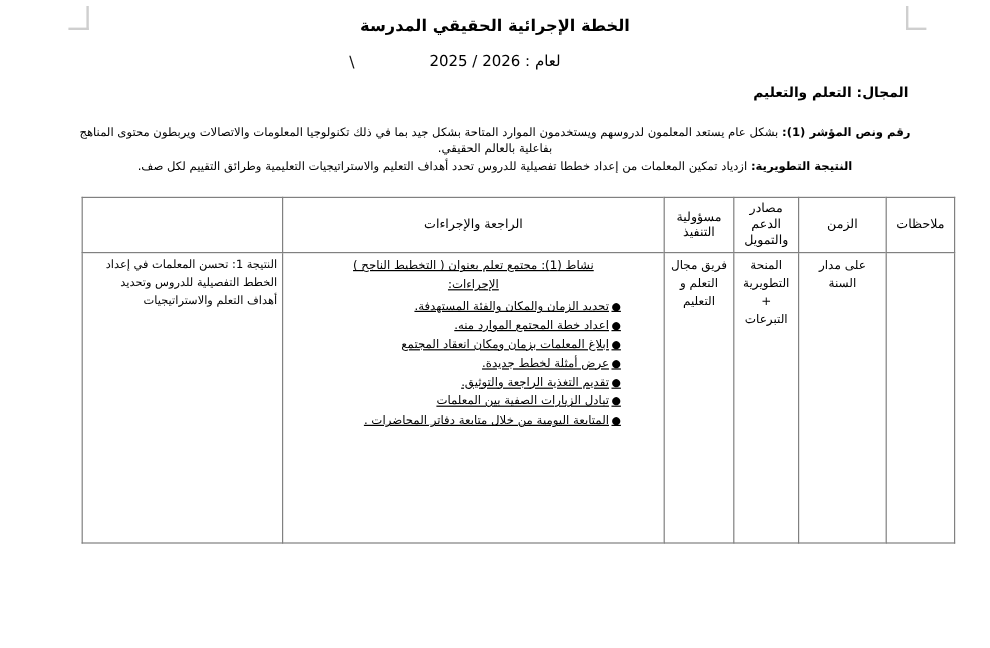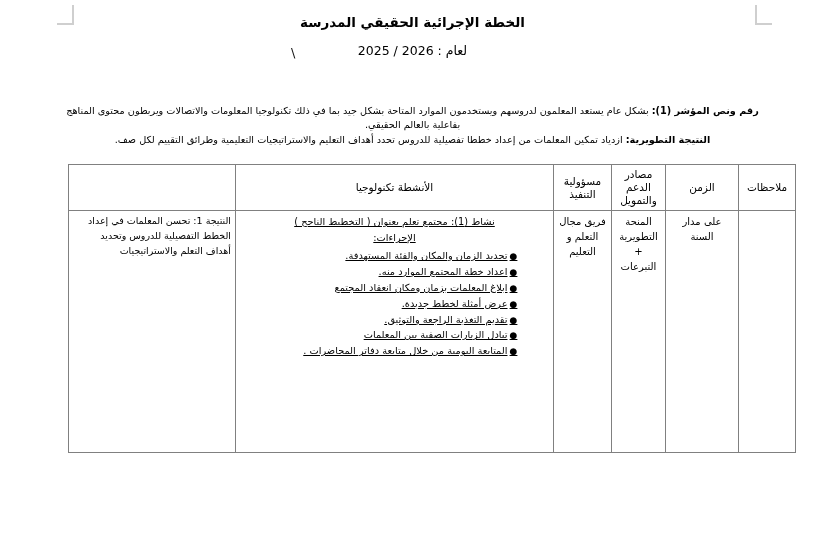--- a/index.html
+++ b/index.html
@@ -211,20 +211,24 @@
 
 <div class="doc-title">الخطة الإجرائية الحقيقي المدرسة</div>
 
 <div class="year-line">
   <span>لعام :</span>
   <span>2026 / 2025</span>
 </div>
 <div class="slash-mark">\</div>
 
 <div class="info-row">
+  <div class="field">
+    <span>المجال:</span>
+    <span>التعلم والتعليم</span>
+  </div>
 </div>
 
 <div class="indicator-block">
   <p>
     <span class="lbl">رقم ونص المؤشر (1):</span>
     <span>بشكل عام يستعد المعلمون لدروسهم ويستخدمون الموارد المتاحة بشكل جيد بما في ذلك تكنولوجيا المعلومات والاتصالات ويربطون محتوى المناهج بفاعلية بالعالم الحقيقي.</span>
   </p>
   <p class="outcome-line">
     <span class="lbl">النتيجة التطويرية:</span>
     <span>ازدياد تمكين المعلمات من إعداد خططا تفصيلية للدروس تحدد أهداف التعليم والاستراتيجيات التعليمية وطرائق التقييم لكل صف.</span>
@@ -239,21 +243,21 @@
     <col class="c-resp">
       <col class="c-act">
       <col class="c-outcome">
   </colgroup>
   <thead>
     <tr>
       <th>ملاحظات</th>
       <th>الزمن</th>
       <th>مصادر الدعم والتمويل</th>
       <th>مسؤولية التنفيذ</th>
-      <th>الأنشطة تكنولوجيا</th>
+      <th>الراجعة والإجراءات</th>
       <th></th>
     </tr>
   </thead>
   <tbody>
     <tr class="body-row">
       <td class="cell-center"></td>
       <td class="cell-center">على مدار السنة</td>
       <td class="cell-center" style="white-space:pre-line;">المنحة التطويرية
 +
 التبرعات</td>

